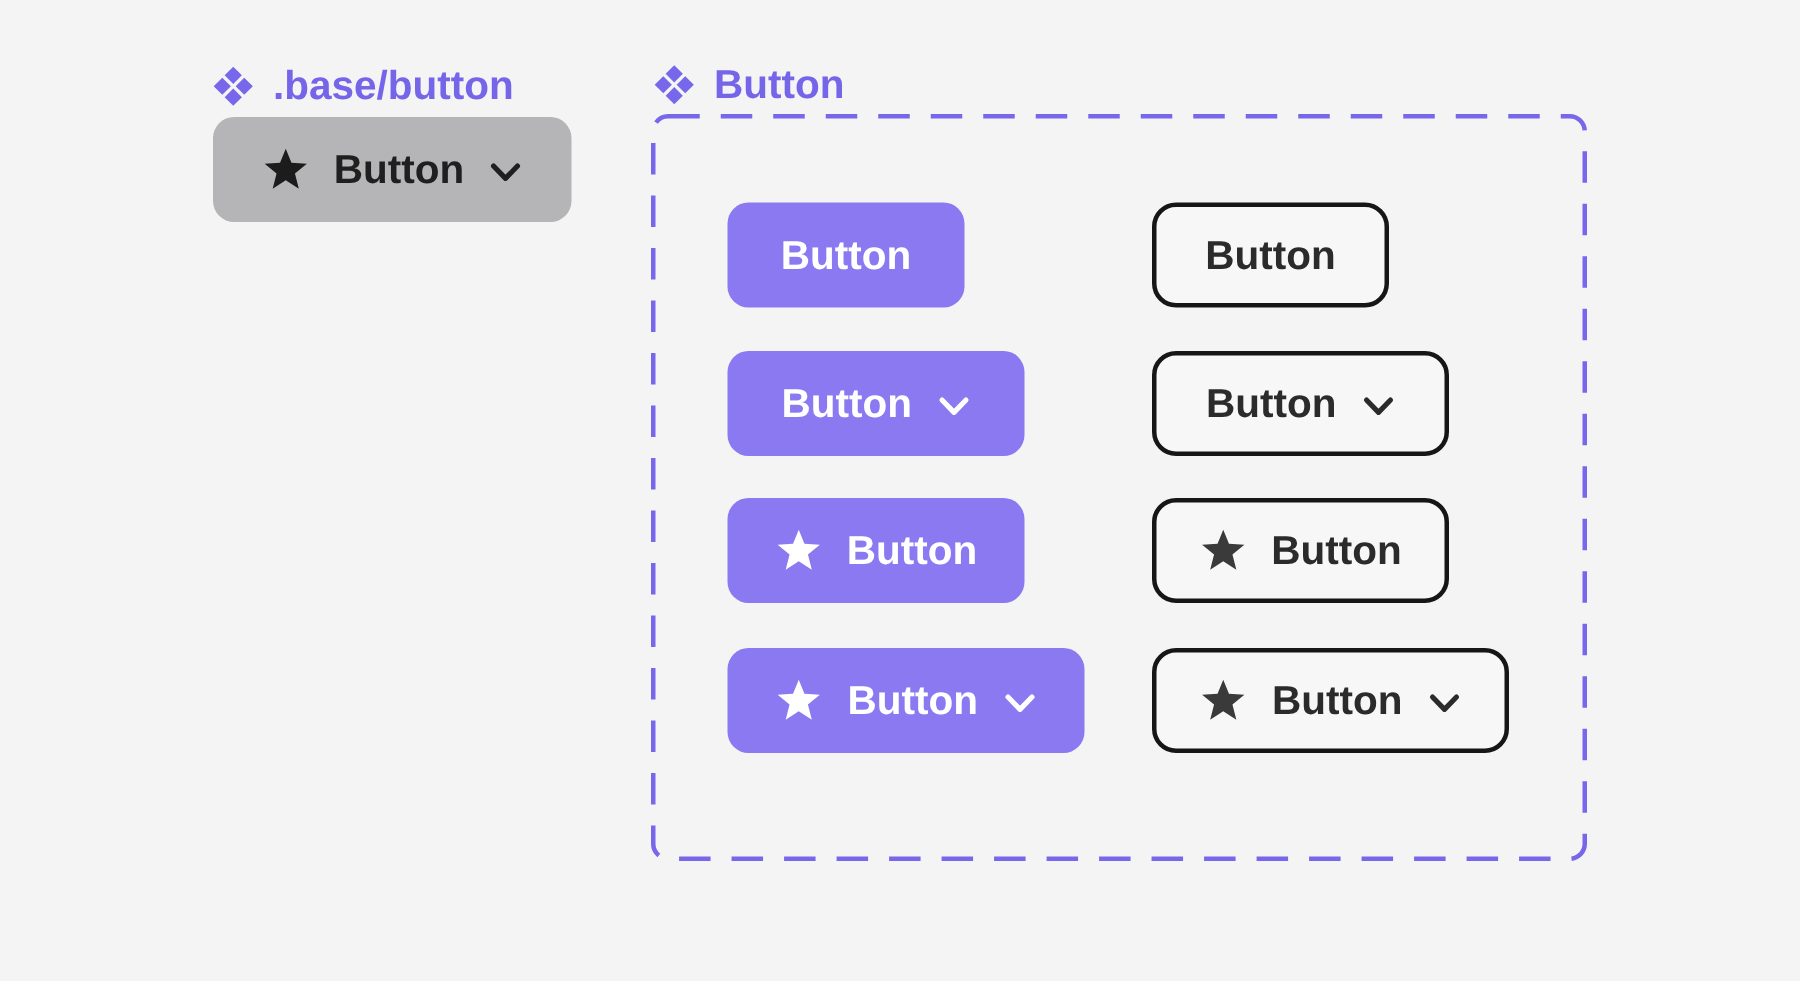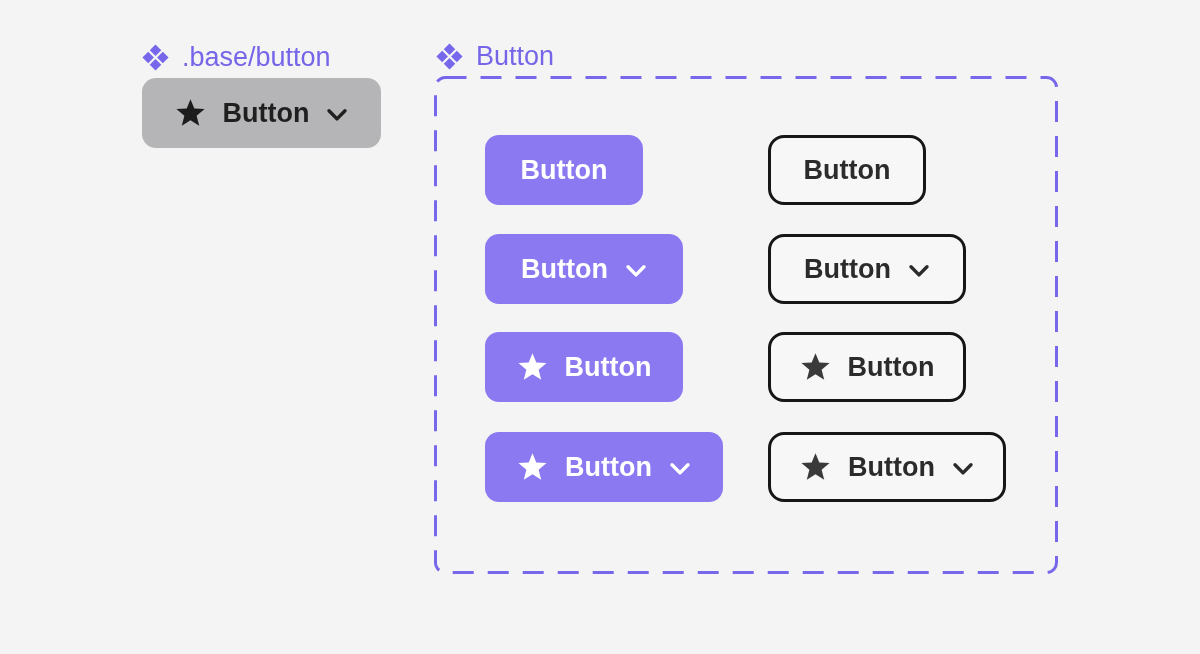--- a/index.html
+++ b/index.html
@@ -7,21 +7,21 @@
   body {
     background:#f4f4f5;
     font-family:"Liberation Sans","DejaVu Sans",sans-serif;
     position:relative;
   }
   .abs { position:absolute; }
 
   
   .comp-label {
     display:flex; align-items:center; gap:13px;
-    color:#7565e8; font-size:27px; font-weight:400;
+    color:#7565e8; font-size:27px; font-weight:700;
     height:32px; cursor:default; white-space:nowrap;
   }
   .comp-label .cicon { width:27px; height:27px; flex:0 0 auto; display:block; }
   .comp-label .cicon svg { width:100%; height:100%; display:block; fill:#7767ea; }
 
   
   #variant-frame { left:434px; top:76px; width:624px; height:498px; }
   #variant-frame > svg.frame-border {
     position:absolute; left:0; top:0; width:100%; height:100%; display:block;
     pointer-events:none;

